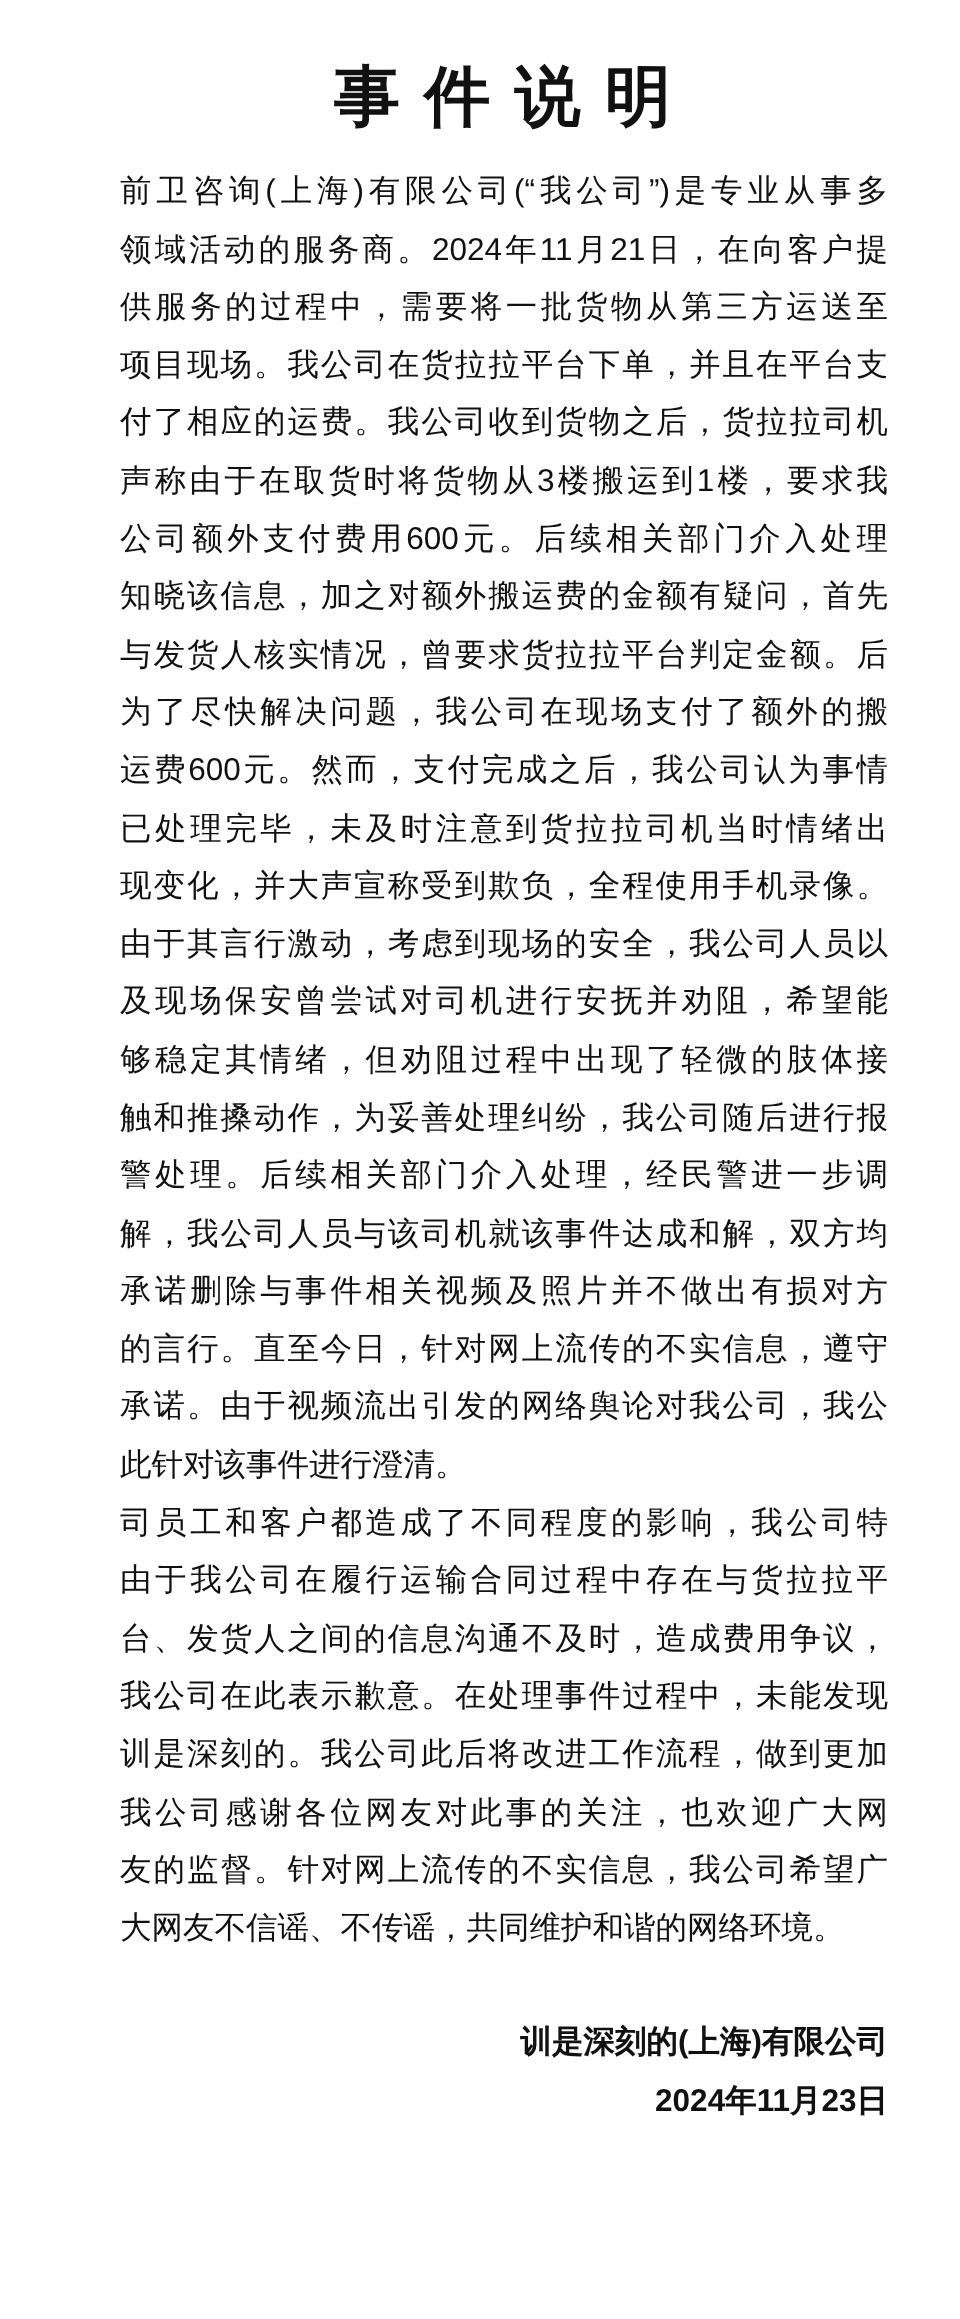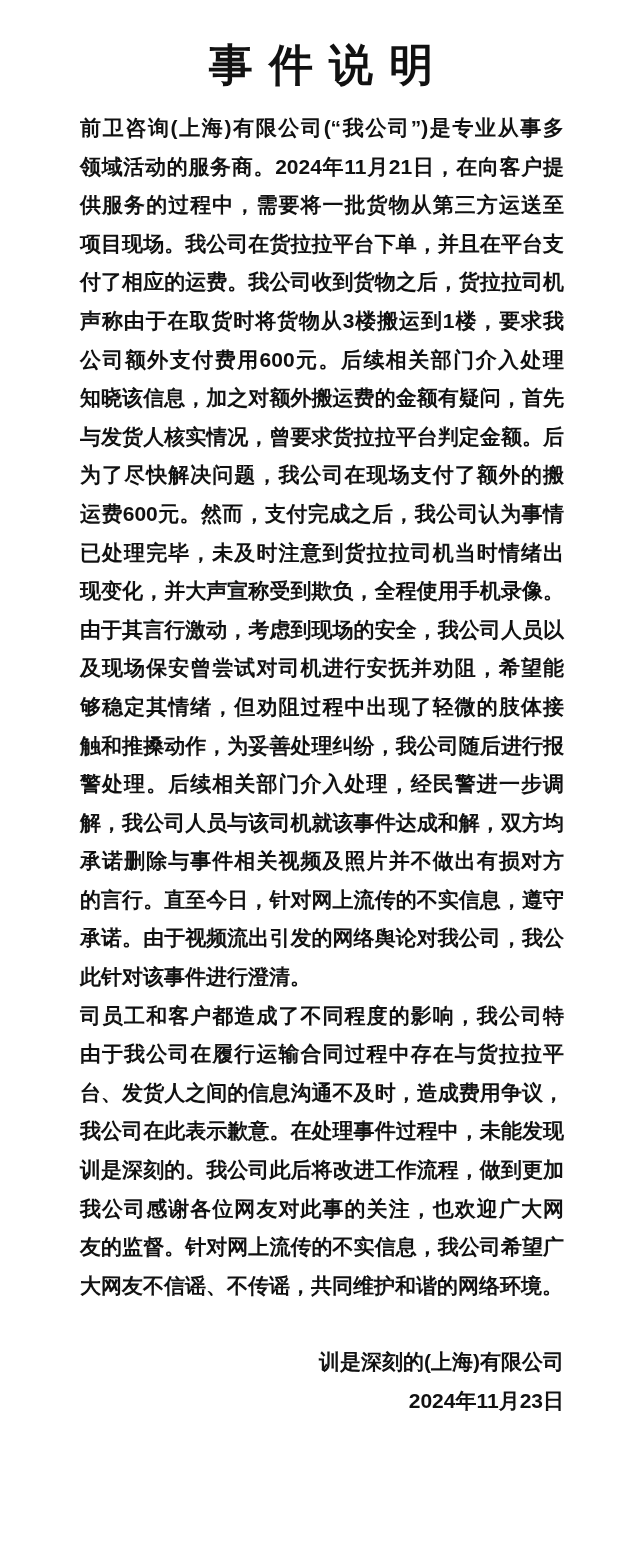--- a/index.html
+++ b/index.html
@@ -8,39 +8,39 @@
     height: 1546px;
     background: #ffffff;
     font-family: "Liberation Sans", sans-serif;
     color: #111111;
     overflow: hidden;
   }
   .page {
     box-sizing: border-box;
     width: 640px;
     height: 1546px;
-    padding: 35px 76px 0 80px;
+    padding: 35px 48px 0 80px;
     background: #ffffff;
   }
   .title {
     margin: 0 0 14px 0;
     font-size: 44px;
     line-height: 60px;
     font-weight: 700;
     text-align: center;
     letter-spacing: 2px;
     white-space: nowrap;
     color: #111111;
   }
   .body-block { margin: 0; }
   .paragraph { margin: 0; }
   .line {
     font-size: 21px;
     line-height: 38.6px;
-    font-weight: 700;
+    font-weight: 400;
     text-align: justify;
     text-align-last: justify;
     color: #111111;
   }
   .line.para-end {
     text-align-last: left;
   }
   .signature-block {
     margin-top: 38px;
     text-align: right;

